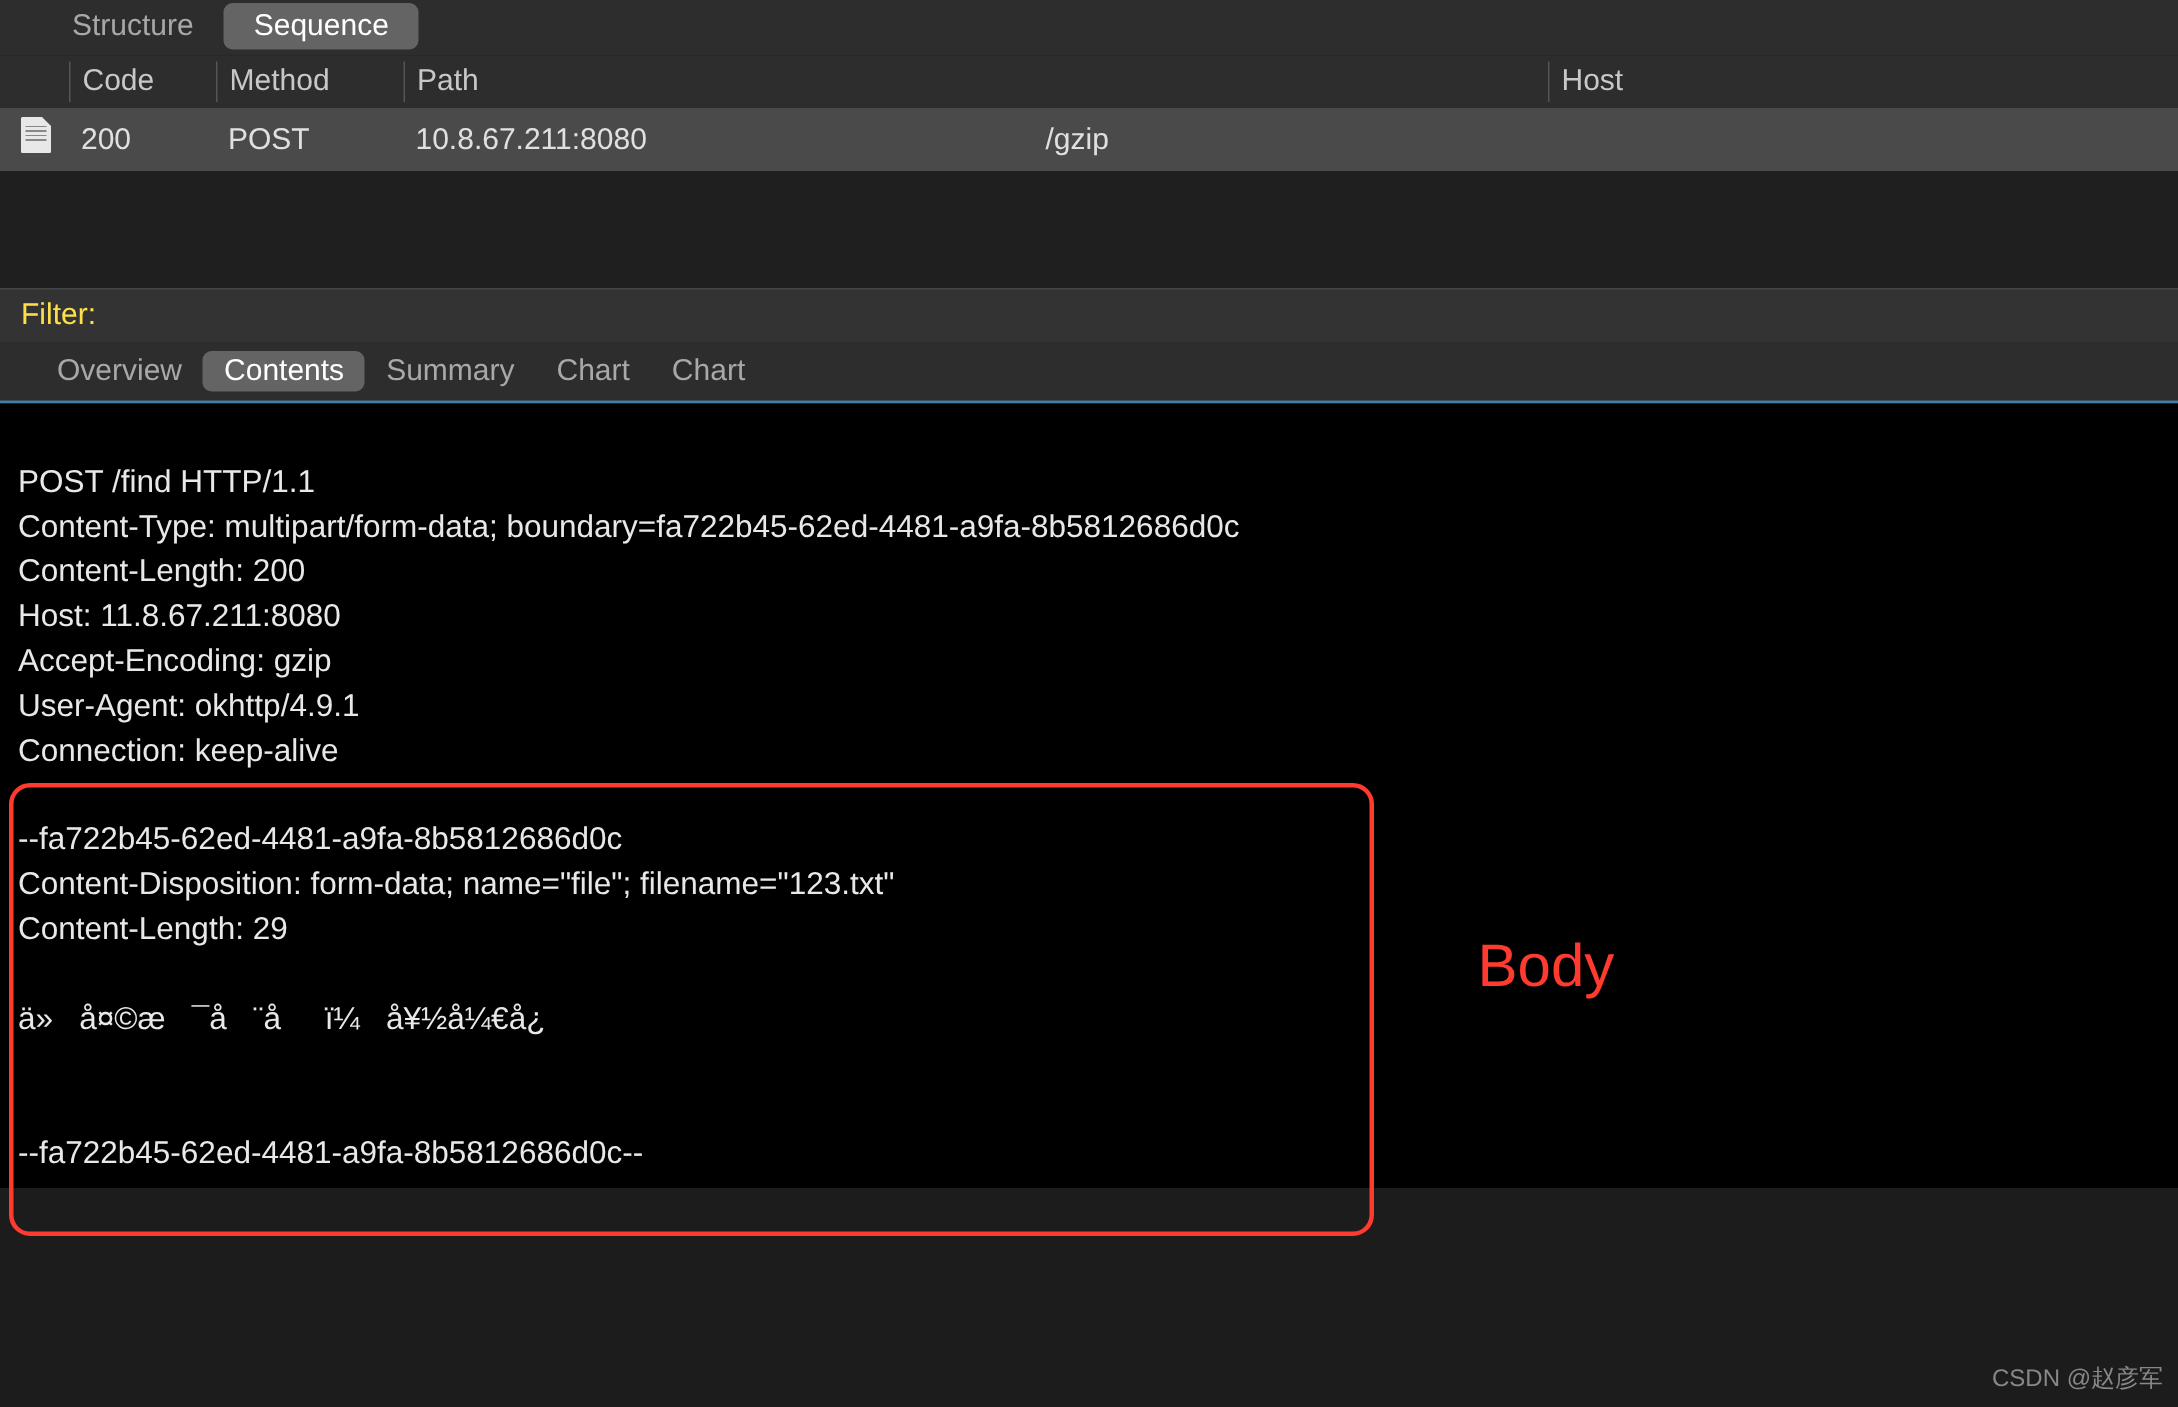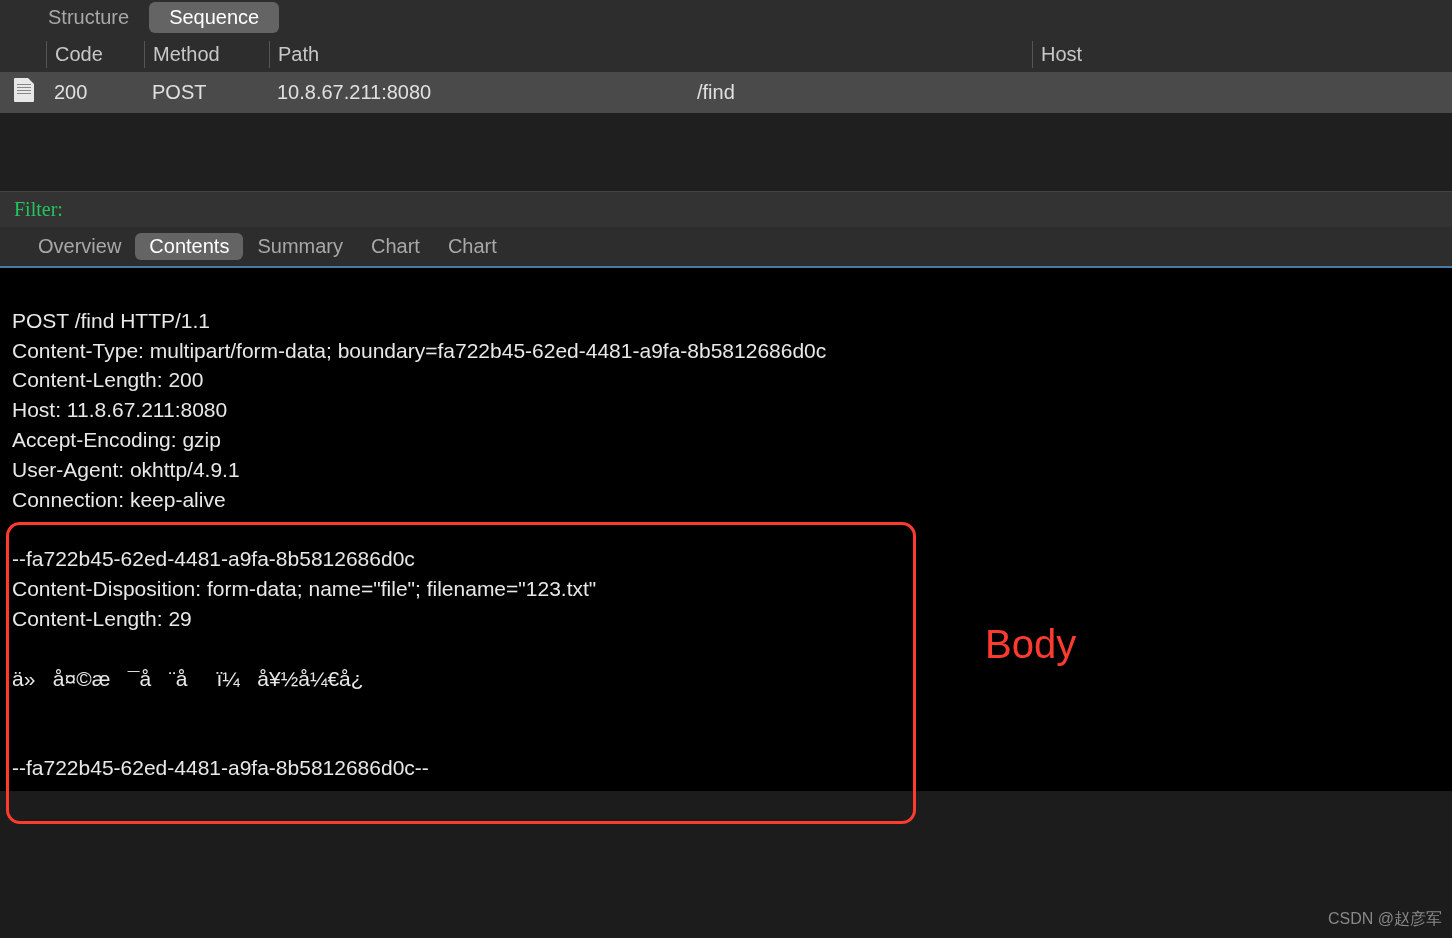--- a/index.html
+++ b/index.html
@@ -117,22 +117,21 @@
     
     .filter-bar {
       display: flex;
       align-items: center;
       background-color: #333333;
       padding: 6px 14px;
       gap: 10px;
       border-top: 1px solid #444;
     }
     .filter-label {
-      color: #22c55e;
-      font-family: Liberation Serif, serif;
+      color: #fde047;
     }
     .filter-input {
       flex: 1;
       background-color: #444444;
       border: none;
       color: #e8e8e8;
       padding: 6px 10px;
       font-size: 20px;
       border-radius: 4px;
       outline: none;
@@ -214,21 +213,21 @@
   <div class="col col-host">Host</div>
 </div>
 
 <div class="request-row">
   <div class="col col-icon">
     <span class="doc-icon"></span>
   </div>
   <div class="col col-code">200</div>
   <div class="col col-method">POST</div>
   <div class="col col-host">10.8.67.211:8080</div>
-  <div class="col col-path">/find</div>
+  <div class="col col-path">/gzip</div>
 </div>
 
 <div class="empty-space"></div>
 
 <div class="filter-bar">
   <span class="filter-label">Filter:</span>
 </div>
 
 <div class="detail-tabs">
   <div class="dtab">Overview</div>

